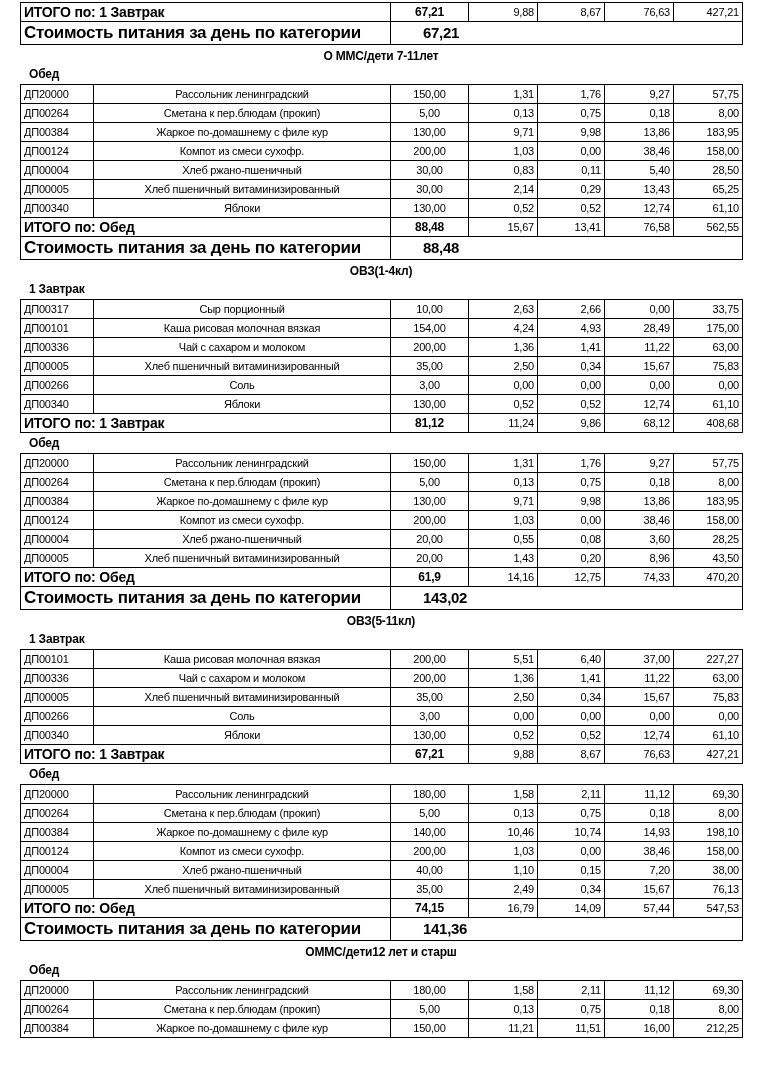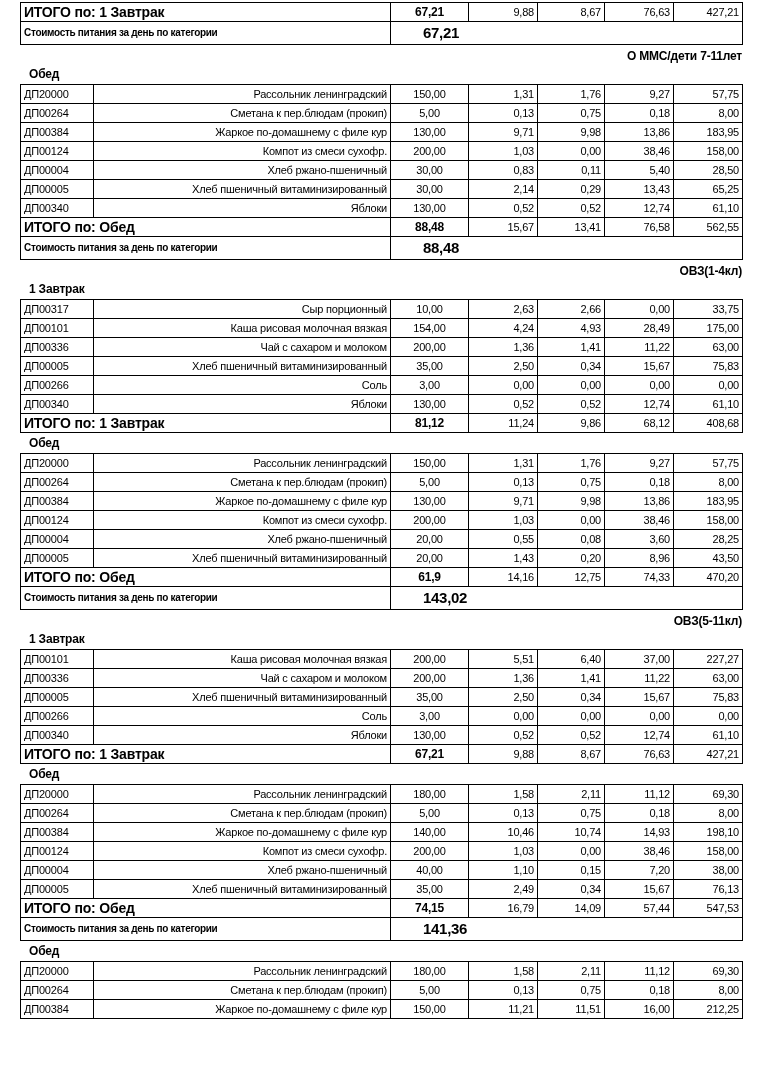--- a/index.html
+++ b/index.html
@@ -23,53 +23,53 @@
   table.rpt td {
     border: 1px solid #000;
     font-size: 11px;
     line-height: 14px;
     padding: 2px 3px 2px 3px;
     white-space: nowrap;
     overflow: hidden;
     letter-spacing: -0.2px;
   }
   td.c-code { text-align: left; padding-left: 3px; }
-  td.c-name { text-align: right; padding-left: 4px; }
+  td.c-name { text-align: center; padding-left: 4px; }
   td.c-v    { text-align: center; }
   td.c-r    { text-align: right; padding-right: 6px; }
   tr.totals-row td.t-label {
     font-weight: bold;
     font-size: 14px;
     padding-left: 3px;
   }
   tr.totals-row td.t-v1 {
     font-weight: bold;
     font-size: 12px;
     text-align: center;
   }
   tr.day-row td.d-label {
     font-weight: bold;
-    font-size: 10px;
+    font-size: 17px;
     line-height: 16px;
     padding: 3px 3px 3px 3px;
     letter-spacing: -0.3px;
   }
   tr.day-row td.d-value {
     font-weight: bold;
     font-size: 15px;
     line-height: 16px;
     text-align: left;
     padding-left: 32px;
     letter-spacing: -0.3px;
   }
   .section-title {
     font-weight: bold;
     font-size: 12px;
     line-height: 15px;
-    text-align: right;
+    text-align: center;
     margin: 4px 0 0 0;
     letter-spacing: -0.2px;
   }
   .meal-label {
     font-weight: bold;
     font-size: 12px;
     line-height: 15px;
     margin: 3px 0 2px 9px;
     letter-spacing: -0.2px;
   }
@@ -491,20 +491,21 @@
           <td class="c-r">14,09</td>
           <td class="c-r">57,44</td>
           <td class="c-r">547,53</td>
         </tr>
         <tr class="day-row">
           <td class="d-label" colspan="2">Стоимость питания за день по категории</td>
           <td class="d-value" colspan="5">141,36</td>
         </tr>
       </tbody>
     </table>
+    <div class="section-title">ОММС/дети12 лет и старш</div>
     <div class="meal-label">Обед</div>
     <table class="rpt">
       <colgroup>
         <col style="width: 73px;">
         <col style="width: 297px;">
         <col style="width: 78px;">
         <col style="width: 69px;">
         <col style="width: 67px;">
         <col style="width: 69px;">
         <col style="width: 69px;">

